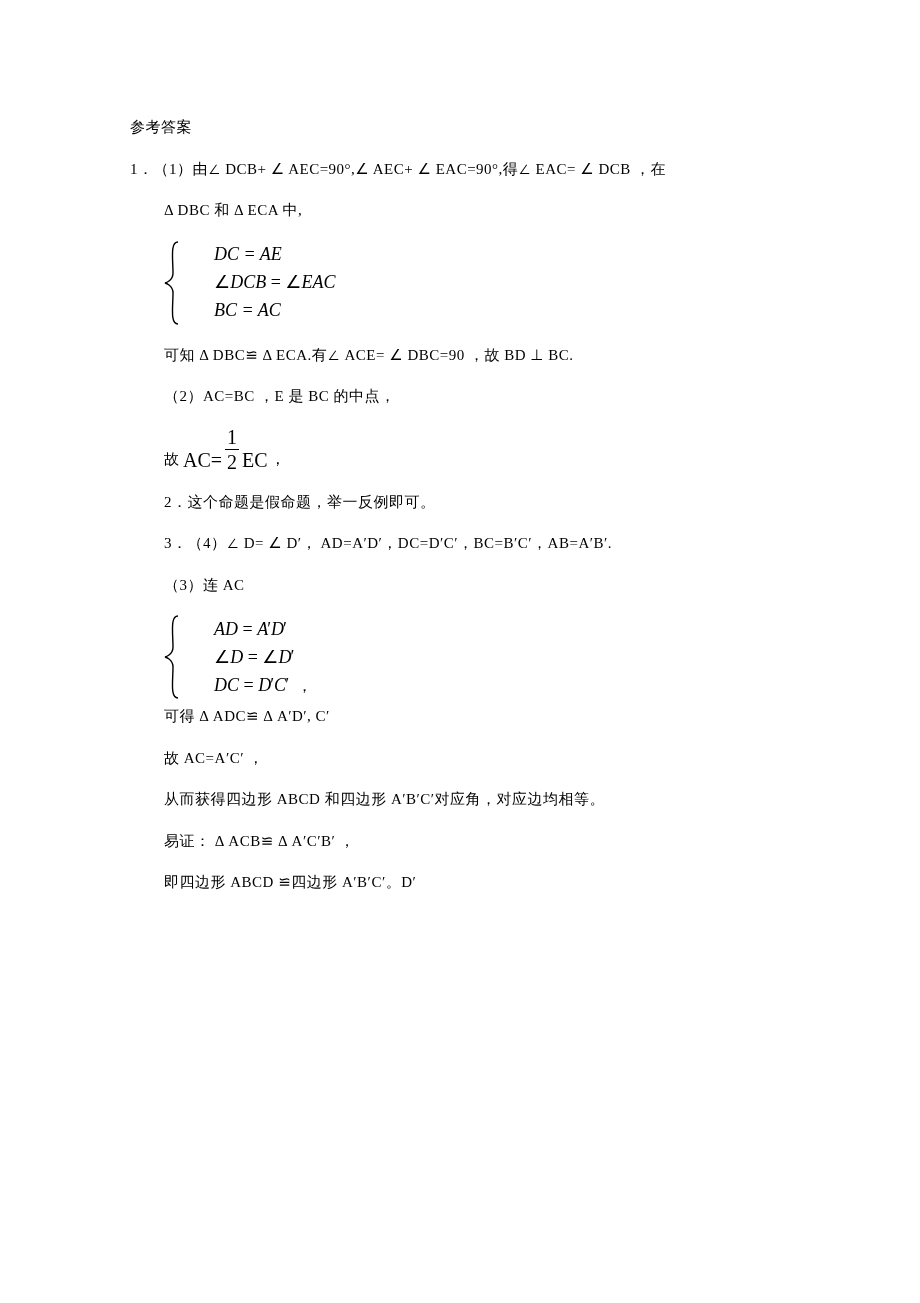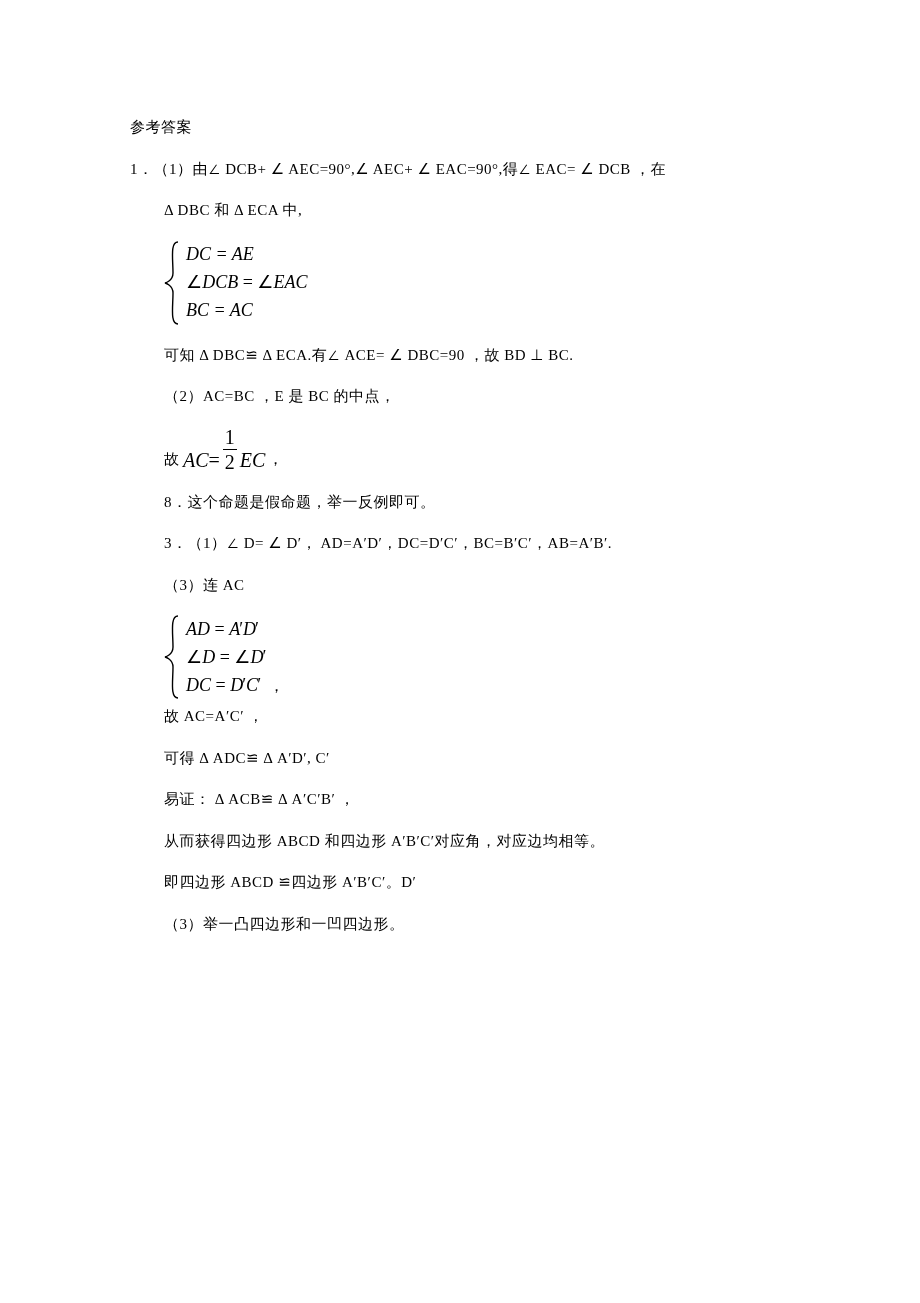--- a/index.html
+++ b/index.html
@@ -42,34 +42,34 @@
     height: 100%;
   }
   .case-body {
     display: flex;
     flex-direction: column;
     justify-content: space-around;
     font-family: "Times New Roman", serif;
     font-style: italic;
     font-size: 18px;
     line-height: 1.45;
+    margin-left: 28px;
   }
   .case-body .row { white-space: nowrap; }
   .case-body .upright { font-style: normal; }
   .case-body .prime { font-style: normal; margin-left: -1px; }
   .frac-line {
     display: flex;
     align-items: flex-end;
     padding-left: 34px;
     margin-bottom: 19px;
     font-size: 15px;
   }
   .math-ital {
     font-family: "Times New Roman", serif;
-    font-style: italic;
     font-size: 20px;
   }
   .frac {
     display: inline-flex;
     flex-direction: column;
     align-items: center;
     vertical-align: middle;
     font-family: "Times New Roman", serif;
     font-size: 20px;
     line-height: 1;
@@ -125,23 +125,23 @@
     <span class="frac">
       <span class="num">1</span>
       <span class="bar"></span>
       <span class="den">2</span>
     </span>
     <span class="math-ital">EC</span>
     <span class="sub-comma">，</span>
   </div>
 
 
-  <div class="line indent1">8．这个命题是假命题，举一反例即可。</div>
+  <div class="line indent1">2．这个命题是假命题，举一反例即可。</div>
 
-  <div class="line indent1">3．（1）∠ D= ∠ D′， AD=A′D′，DC=D′C′，BC=B′C′，AB=A′B′.</div>
+  <div class="line indent1">3．（4）∠ D= ∠ D′， AD=A′D′，DC=D′C′，BC=B′C′，AB=A′B′.</div>
   <div class="line indent1">（3）连 AC</div>
 
   <div class="cases" style="margin-bottom:6px">
     <div class="brace" style="height:84px">
       <svg viewBox="0 0 18 84" preserveAspectRatio="none">
         <path d="M14 1 C6 1 9 18 9 32 C9 40 1 42 1 42 C1 42 9 44 9 52 C9 66 6 83 14 83" fill="none" stroke="#000" stroke-width="1.4"></path>
       </svg>
     </div>
     <div class="case-body">
       <div class="row">
@@ -150,20 +150,19 @@
       <div class="row">
         <span class="upright">∠</span><span>D</span><span class="upright"> = </span><span class="upright">∠</span><span>D</span><span class="prime">′</span>
       </div>
       <div class="row">
         <span>DC</span><span class="upright"> = </span><span>D</span><span class="prime">′</span><span>C</span><span class="prime">′</span>
       </div>
     </div>
     <span class="sub-comma" style="font-style:normal">，</span>
   </div>
 
+  <div class="line indent1">可得 Δ ADC≌ Δ A′D′, C′</div>
   <div class="line indent1">故 AC=A′C′ ，</div>
-  <div class="line indent1">可得 Δ ADC≌ Δ A′D′, C′</div>
+  <div class="line indent1">从而获得四边形  ABCD 和四边形  A′B′C′对应角，对应边均相等。</div>
   <div class="line indent1">易证： Δ ACB≌ Δ A′C′B′ ，</div>
-  <div class="line indent1">从而获得四边形  ABCD 和四边形  A′B′C′对应角，对应边均相等。</div>
   <div class="line indent1">即四边形 ABCD ≌四边形  A′B′C′。D′</div>
-  <div class="line indent1">（3）举一凸四边形和一凹四边形。</div>
 
 </div>
 
 </body></html>

